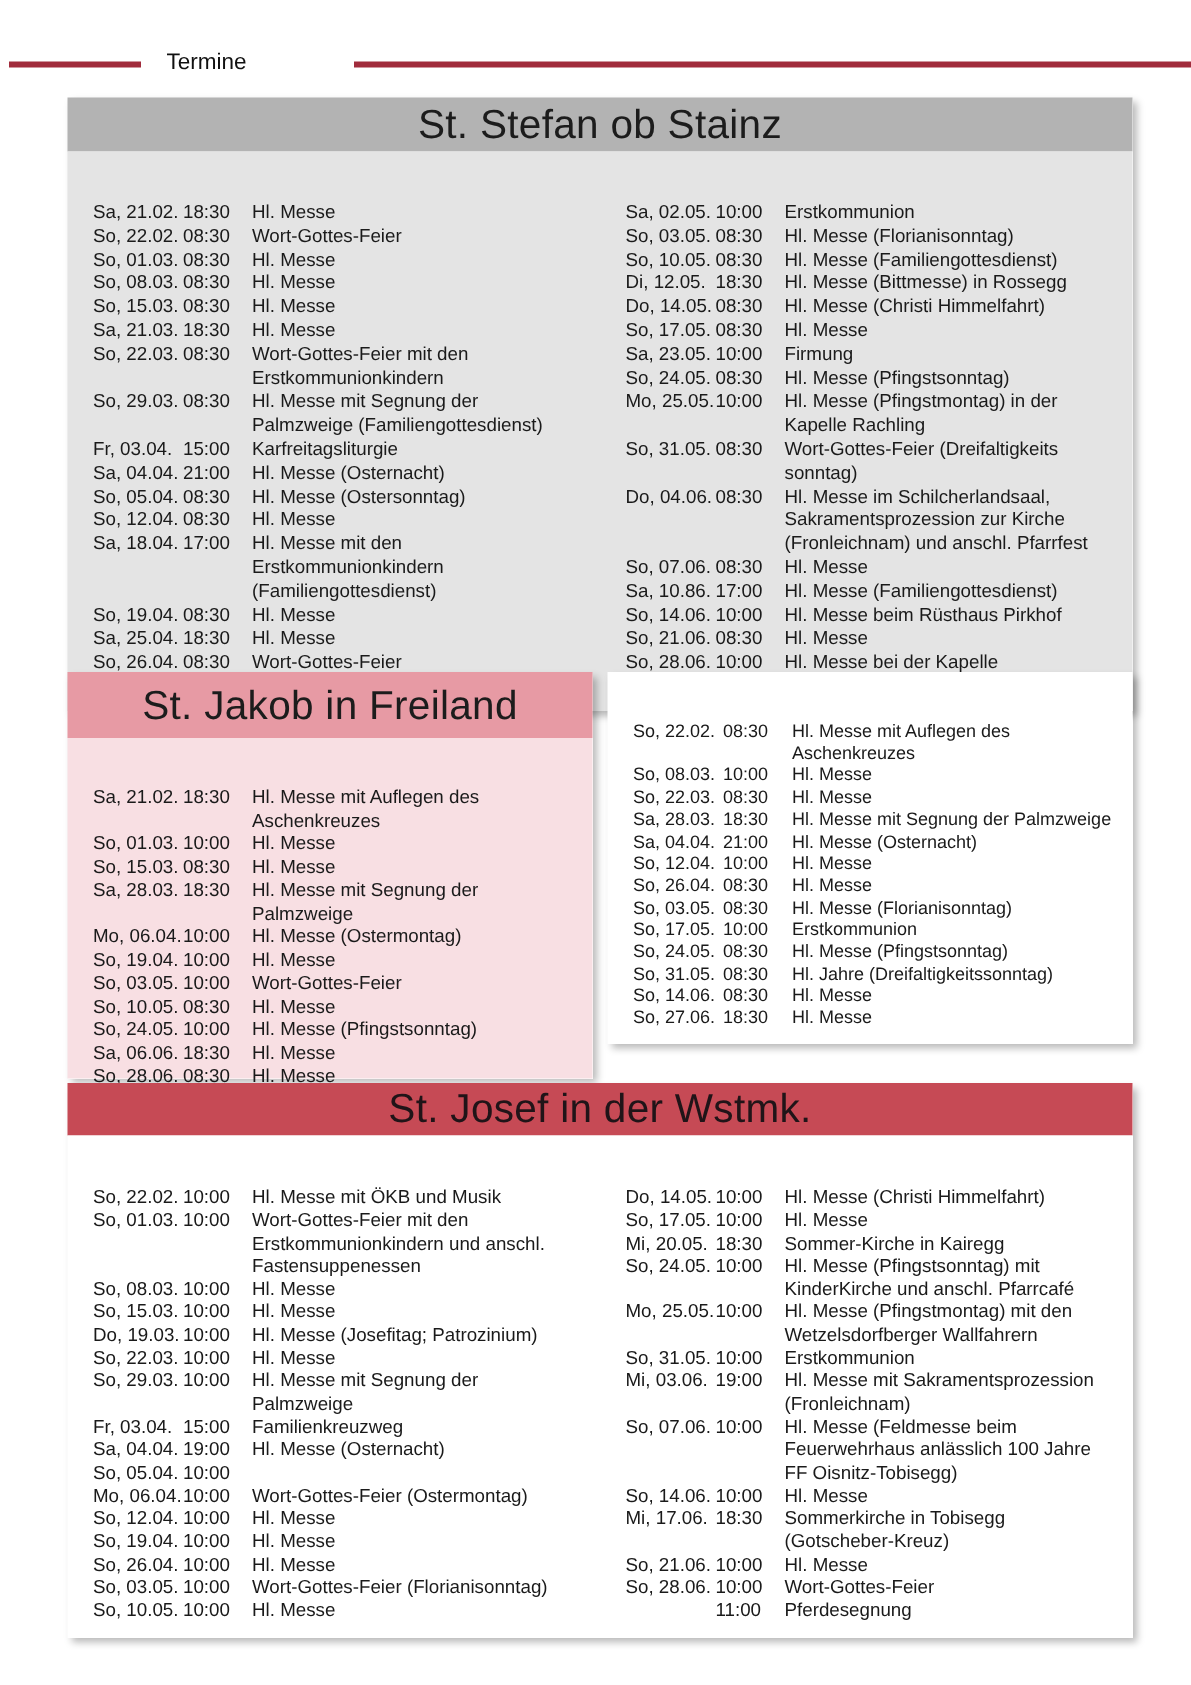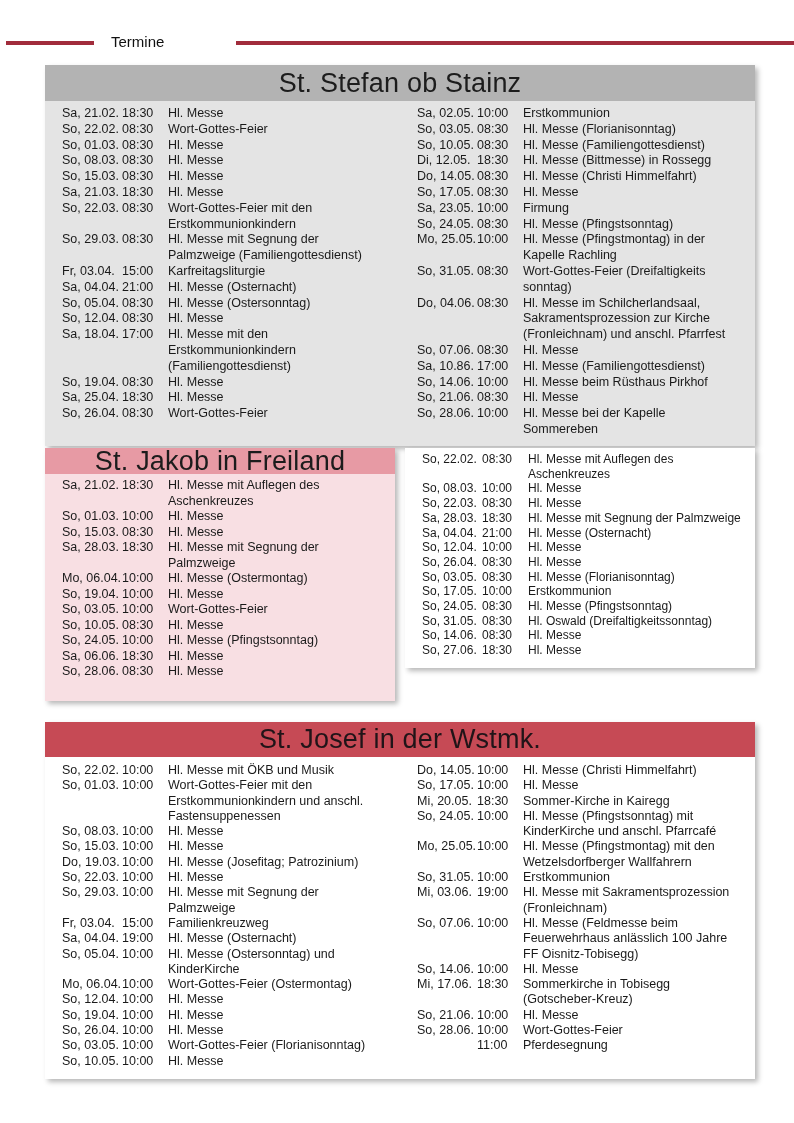--- a/index.html
+++ b/index.html
@@ -20,34 +20,34 @@
   .sec{position:absolute;box-shadow:3px 3px 5px rgba(0,0,0,0.28);}
   .sec-header{
     display:flex;align-items:center;justify-content:center;
     font-size:27px;color:#1c1c1c;letter-spacing:0.2px;
   }
   .hdr-gray{background:var(--gray-header,#b3b3b3);}
   .hdr-pink{background:var(--pink-header,#e79aa4);}
   .hdr-red{background:var(--red-header,#c64a55);color:#201418;}
   .sec-body{box-sizing:border-box;}
   .cols{display:flex;}
-  .col{box-sizing:border-box;padding-left:17px;}
+  .col{box-sizing:border-box;padding-left:17px;margin-top:28px;}
   .row{display:flex;align-items:flex-start;}
   .cell-date{flex:none;width:60px;white-space:nowrap;}
   .cell-time{flex:none;width:46px;white-space:nowrap;}
   .cell-desc{flex:1;padding-right:13px;}
   
   .sec-stefan{left:45px;top:65px;width:710px;}
   .sec-stefan .sec-header{height:36px;}
   .sec-stefan .sec-body{background:var(--gray-body,#e4e4e4);padding:5px 0 8px;}
   .sec-stefan .col{width:355px;}
   .sec-stefan .row{font-size:12.5px;line-height:15.8px;}
   
   .sec-jakob{left:45px;top:448px;width:350px;}
-  .sec-jakob .sec-header{height:26px;}
+  .sec-jakob .sec-header{height:44px;}
   .sec-jakob .sec-body{background:var(--pink-body,#f8dfe3);height:227px;padding-top:4px;}
   .sec-jakob .col{width:350px;}
   .sec-jakob .row{font-size:12.5px;line-height:15.5px;}
   
   .sec-oswald{left:405px;top:448px;width:350px;}
   .sec-oswald .sec-header{height:35px;}
   .sec-oswald .sec-body{background:#ffffff;padding:4px 0 10px;}
   .sec-oswald .col{width:350px;}
   .sec-oswald .row{font-size:12px;line-height:14.7px;}
   
@@ -402,21 +402,21 @@
 
   <div class="row">
     <span class="cell-date">So, 24.05.</span>
     <span class="cell-time">08:30</span>
     <span class="cell-desc">Hl. Messe (Pfingstsonntag)</span>
   </div>
 
   <div class="row">
     <span class="cell-date">So, 31.05.</span>
     <span class="cell-time">08:30</span>
-    <span class="cell-desc">Hl. Oswald (Dreifaltigkeitssonntag)</span>
+    <span class="cell-desc">Hl. Jahre (Dreifaltigkeitssonntag)</span>
   </div>
 
   <div class="row">
     <span class="cell-date">So, 14.06.</span>
     <span class="cell-time">08:30</span>
     <span class="cell-desc">Hl. Messe</span>
   </div>
 
   <div class="row">
     <span class="cell-date">So, 27.06.</span>
@@ -482,21 +482,20 @@
 
   <div class="row">
     <span class="cell-date">Sa, 04.04.</span>
     <span class="cell-time">19:00</span>
     <span class="cell-desc">Hl. Messe (Osternacht)</span>
   </div>
 
   <div class="row">
     <span class="cell-date">So, 05.04.</span>
     <span class="cell-time">10:00</span>
-    <span class="cell-desc">Hl. Messe (Ostersonntag) und KinderKirche</span>
   </div>
 
   <div class="row">
     <span class="cell-date">Mo, 06.04.</span>
     <span class="cell-time">10:00</span>
     <span class="cell-desc">Wort-Gottes-Feier (Ostermontag)</span>
   </div>
 
   <div class="row">
     <span class="cell-date">So, 12.04.</span>

